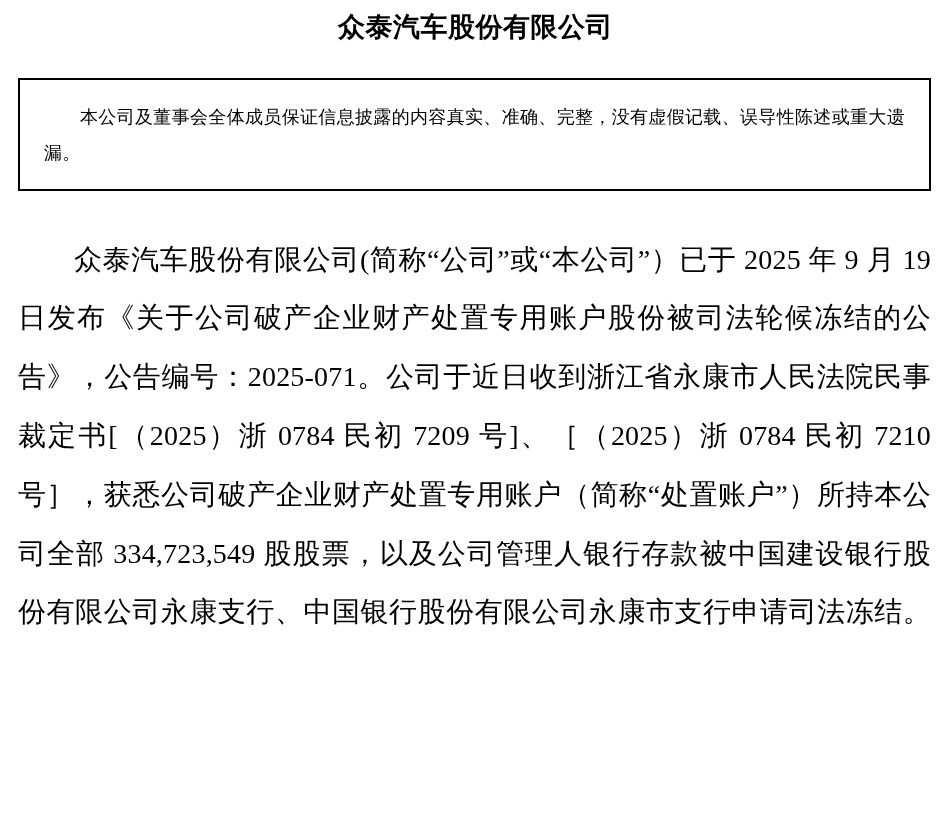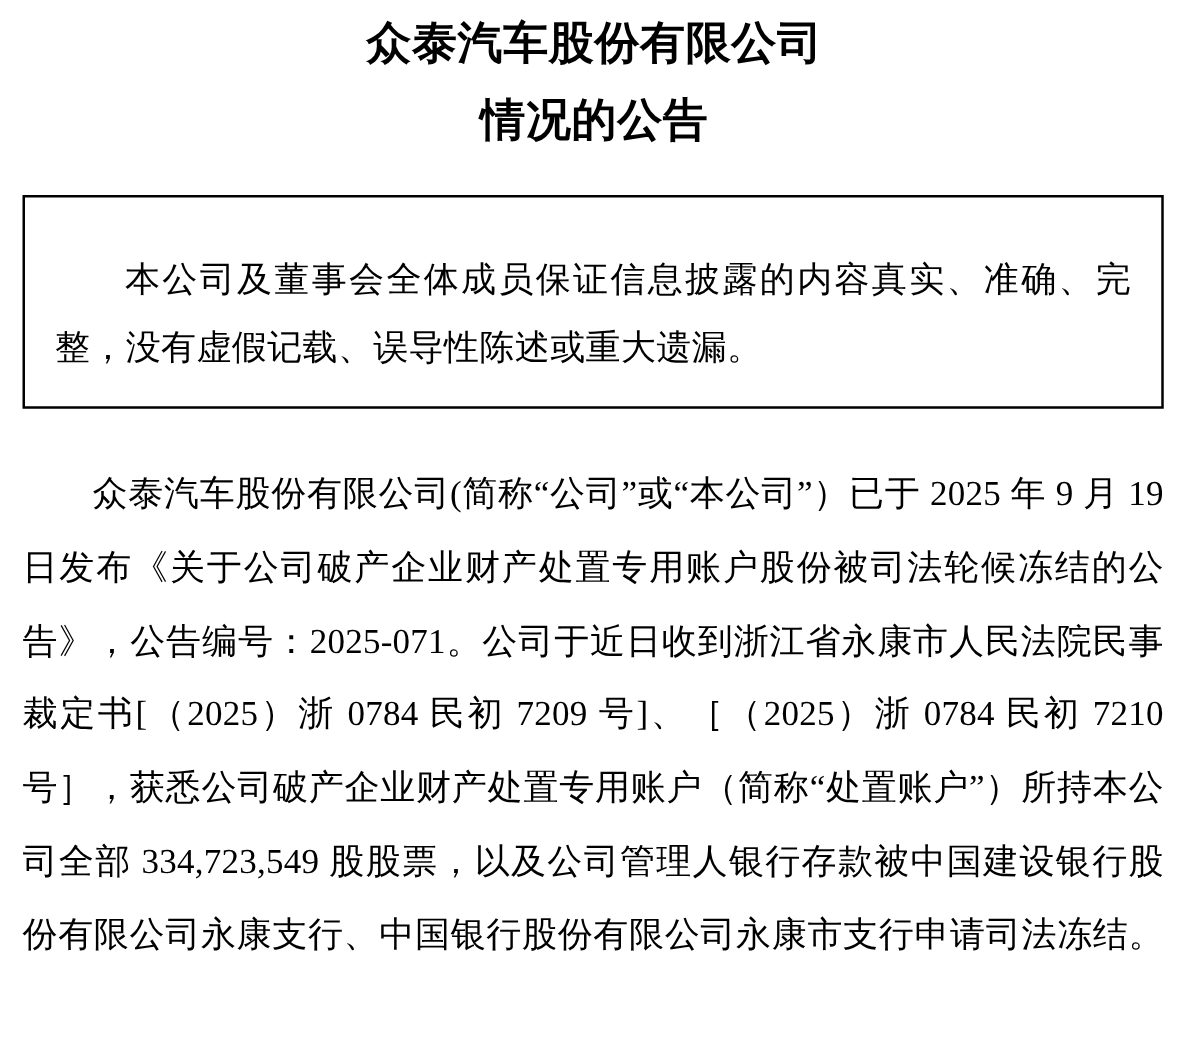--- a/index.html
+++ b/index.html
@@ -19,41 +19,40 @@
     height: 834px;
     box-sizing: border-box;
     padding: 0 18px;
     position: relative;
   }
   .title-block {
     text-align: center;
     padding-top: 4px;
   }
   .title-line {
-    font-size: 36px;
+    font-size: 27px;
     font-weight: bold;
     line-height: 1.72;
     letter-spacing: 0.5px;
   }
   .notice-box {
     margin-top: 28px;
     margin-left: 0px;
     margin-right: 2px;
     border: 2px solid #000000;
     box-sizing: border-box;
     padding: 20px 24px 18px 24px;
   }
   .notice-text {
-    font-size: 28px;
+    font-size: 18px;
     line-height: 1.95;
     text-align: justify;
     text-align-last: left;
     text-indent: 2em;
     letter-spacing: 0.3px;
-    margin-top: 20px;
   }
   .body-block {
     margin-top: 40px;
   }
   .para {
     font-size: 28px;
     line-height: 2.1;
     text-align: justify;
     text-align-last: justify;
     text-indent: 2em;
@@ -65,21 +64,20 @@
     text-align-last: left;
   }
 </style>
 </head>
 <body>
 
 <div class="page">
 
   <div class="title-block">
     <div class="title-line">众泰汽车股份有限公司</div>
-    <div class="title-line">情况的公告</div>
   </div>
 
   <div class="notice-box">
     <div class="notice-text">本公司及董事会全体成员保证信息披露的内容真实、准确、完整，没有虚假记载、误导性陈述或重大遗漏。</div>
   </div>
 
   <div class="body-block">
     <p class="para">众泰汽车股份有限公司(简称“公司”或“本公司”）已于 2025 年 9 月 19 日发布《关于公司破产企业财产处置专用账户股份被司法轮候冻结的公告》，公告编号：2025-071。公司于近日收到浙江省永康市人民法院民事裁定书[（2025）浙 0784 民初 7209 号]、［（2025）浙 0784 民初 7210 号］，获悉公司破产企业财产处置专用账户（简称“处置账户”）所持本公司全部 334,723,549 股股票，以及公司管理人银行存款被中国建设银行股份有限公司永康支行、中国银行股份有限公司永康市支行申请司法冻结。</p>
   </div>
 

